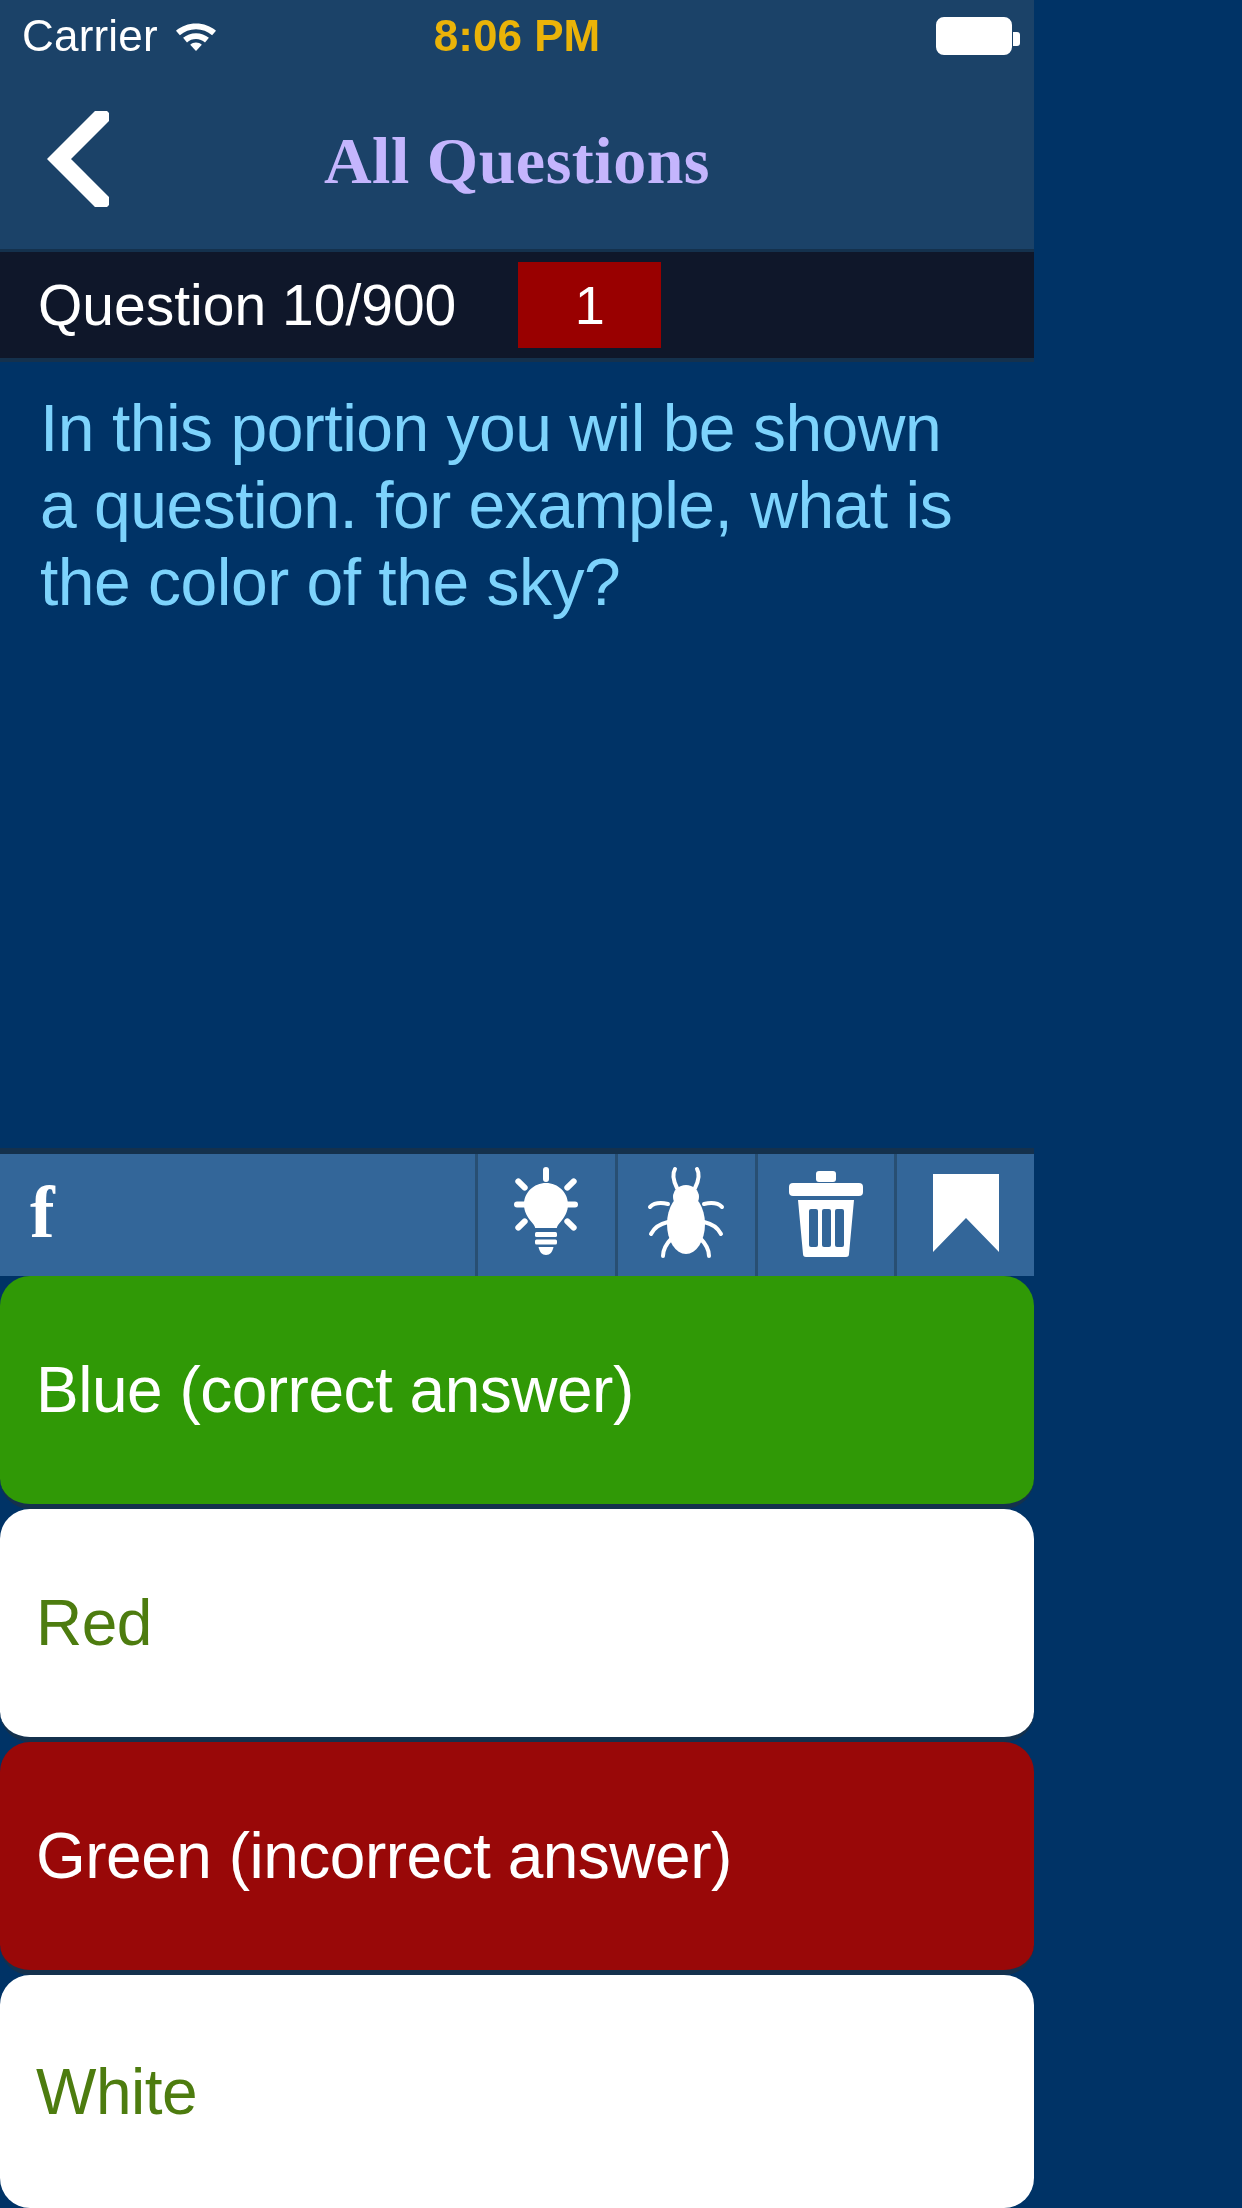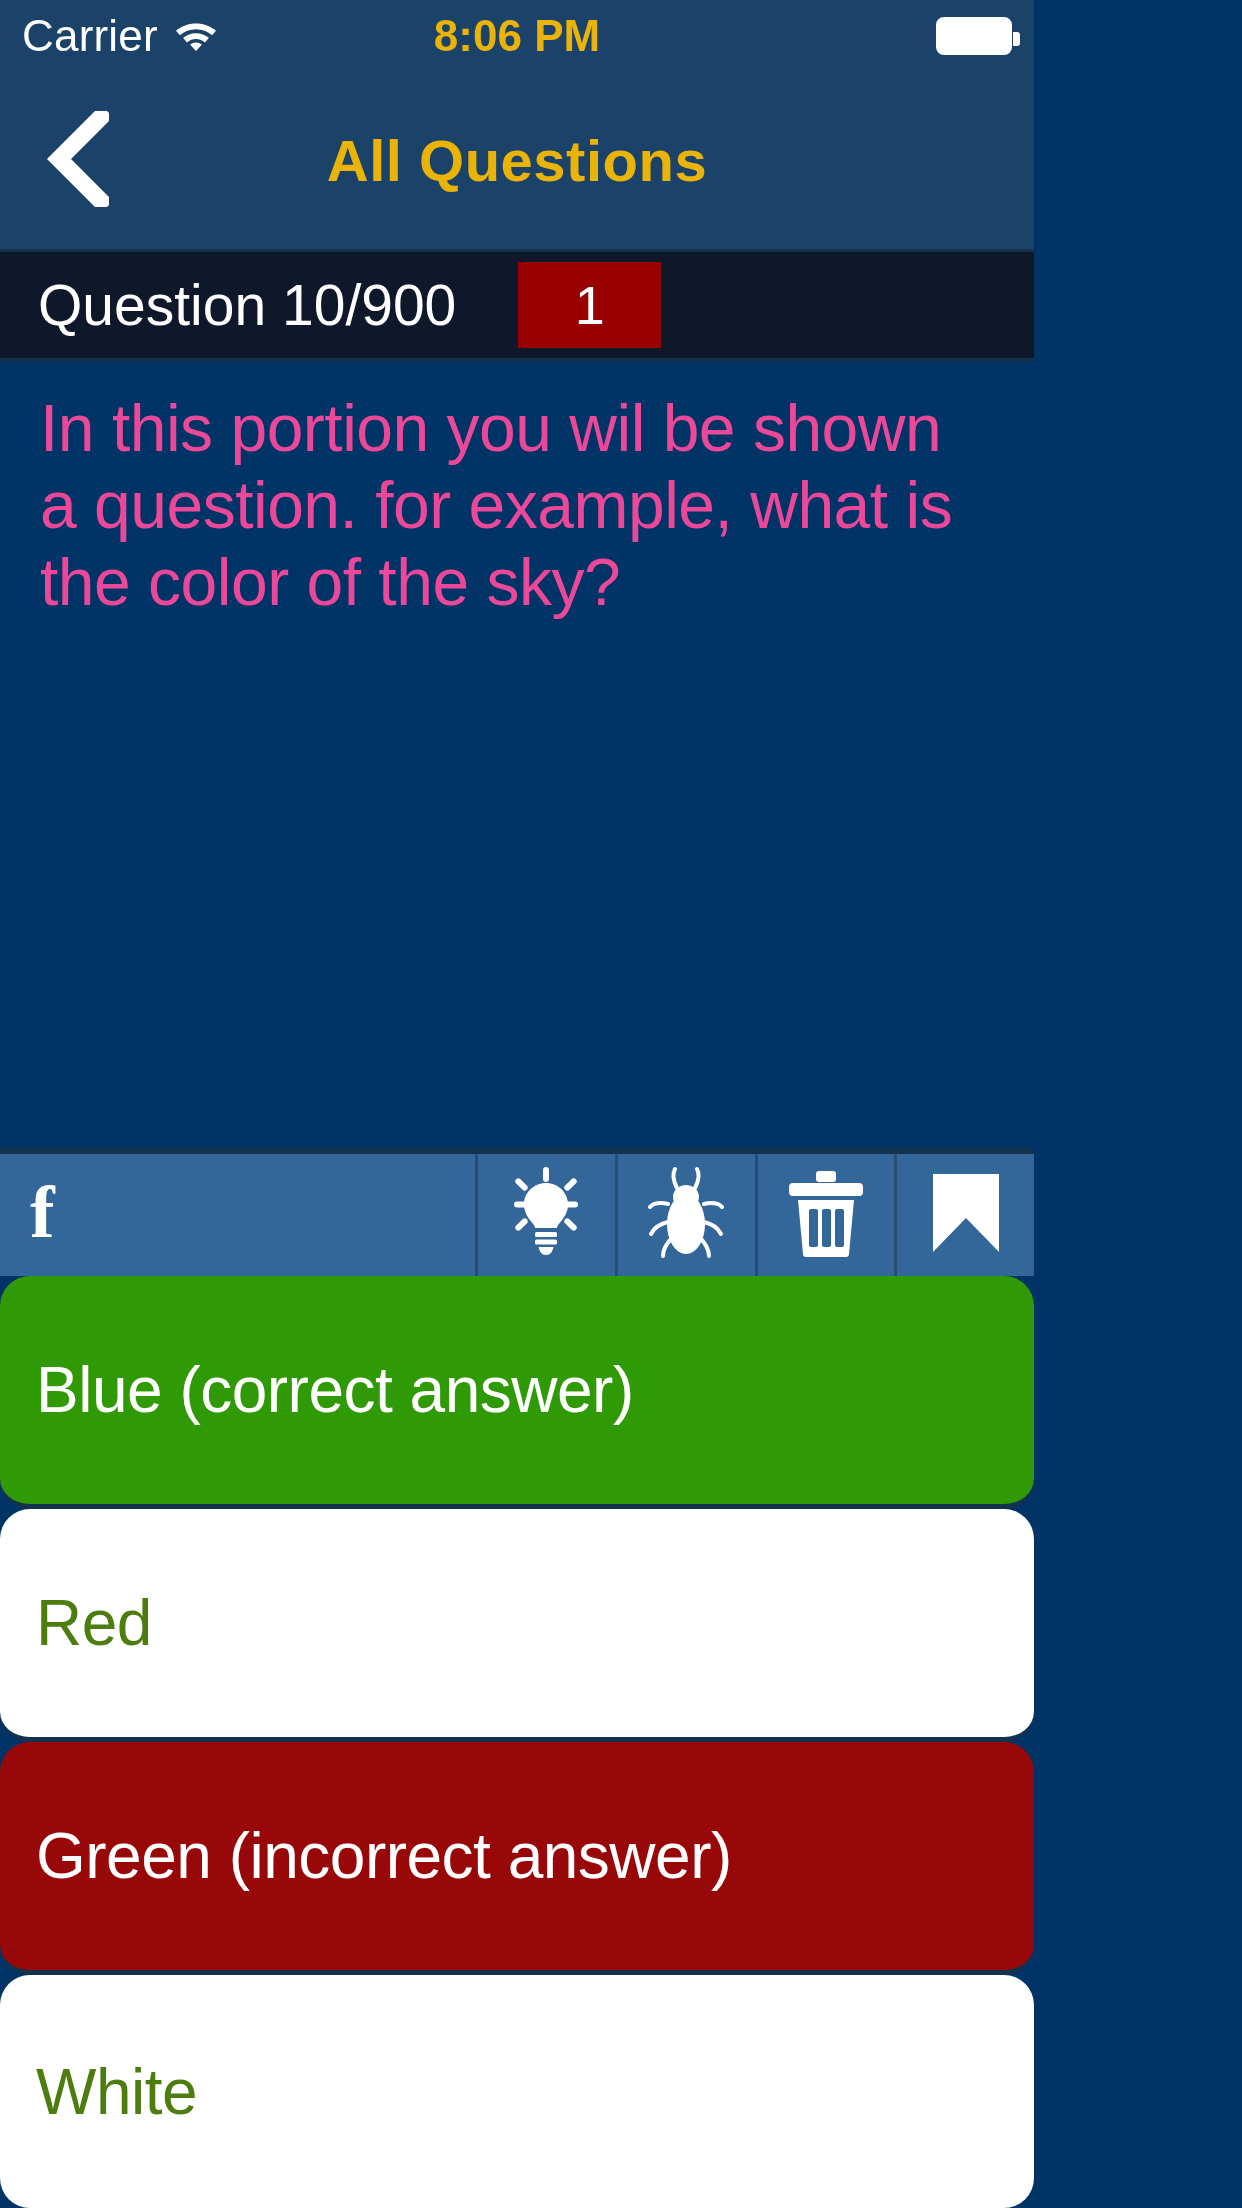--- a/index.html
+++ b/index.html
@@ -99,25 +99,26 @@
     transform: translateY(-50%);
     width: 100px;
     height: 110px;
     display: flex;
     align-items: center;
     justify-content: center;
   }
   .nav-title {
     width: 100%;
     text-align: center;
-    color: #eab308;
-    font-size: 58px;
+    color: #c4b5fd;
+    font-size: 66px;
     font-weight: bold;
     letter-spacing: 0.5px;
     line-height: 1;
+    font-family: Liberation Serif, serif;
   }
 
   
   .question-bar {
     height: 110px;
     background: #0f172a;
     display: flex;
     align-items: center;
     flex: 0 0 auto;
     padding-left: 38px;
@@ -147,21 +148,21 @@
 
   
   .question-body {
     background: #003366;
     flex: 1 1 auto;
     padding: 28px 40px 0 40px;
     box-sizing: border-box;
     overflow: hidden;
   }
   .question-text {
-    color: #ec4899;
+    color: #7dd3fc;
     font-size: 66px;
     line-height: 1.17;
     font-weight: 300;
     letter-spacing: -0.5px;
     white-space: pre-wrap;
   }
 
   
   .toolbar {
     height: 128px;

